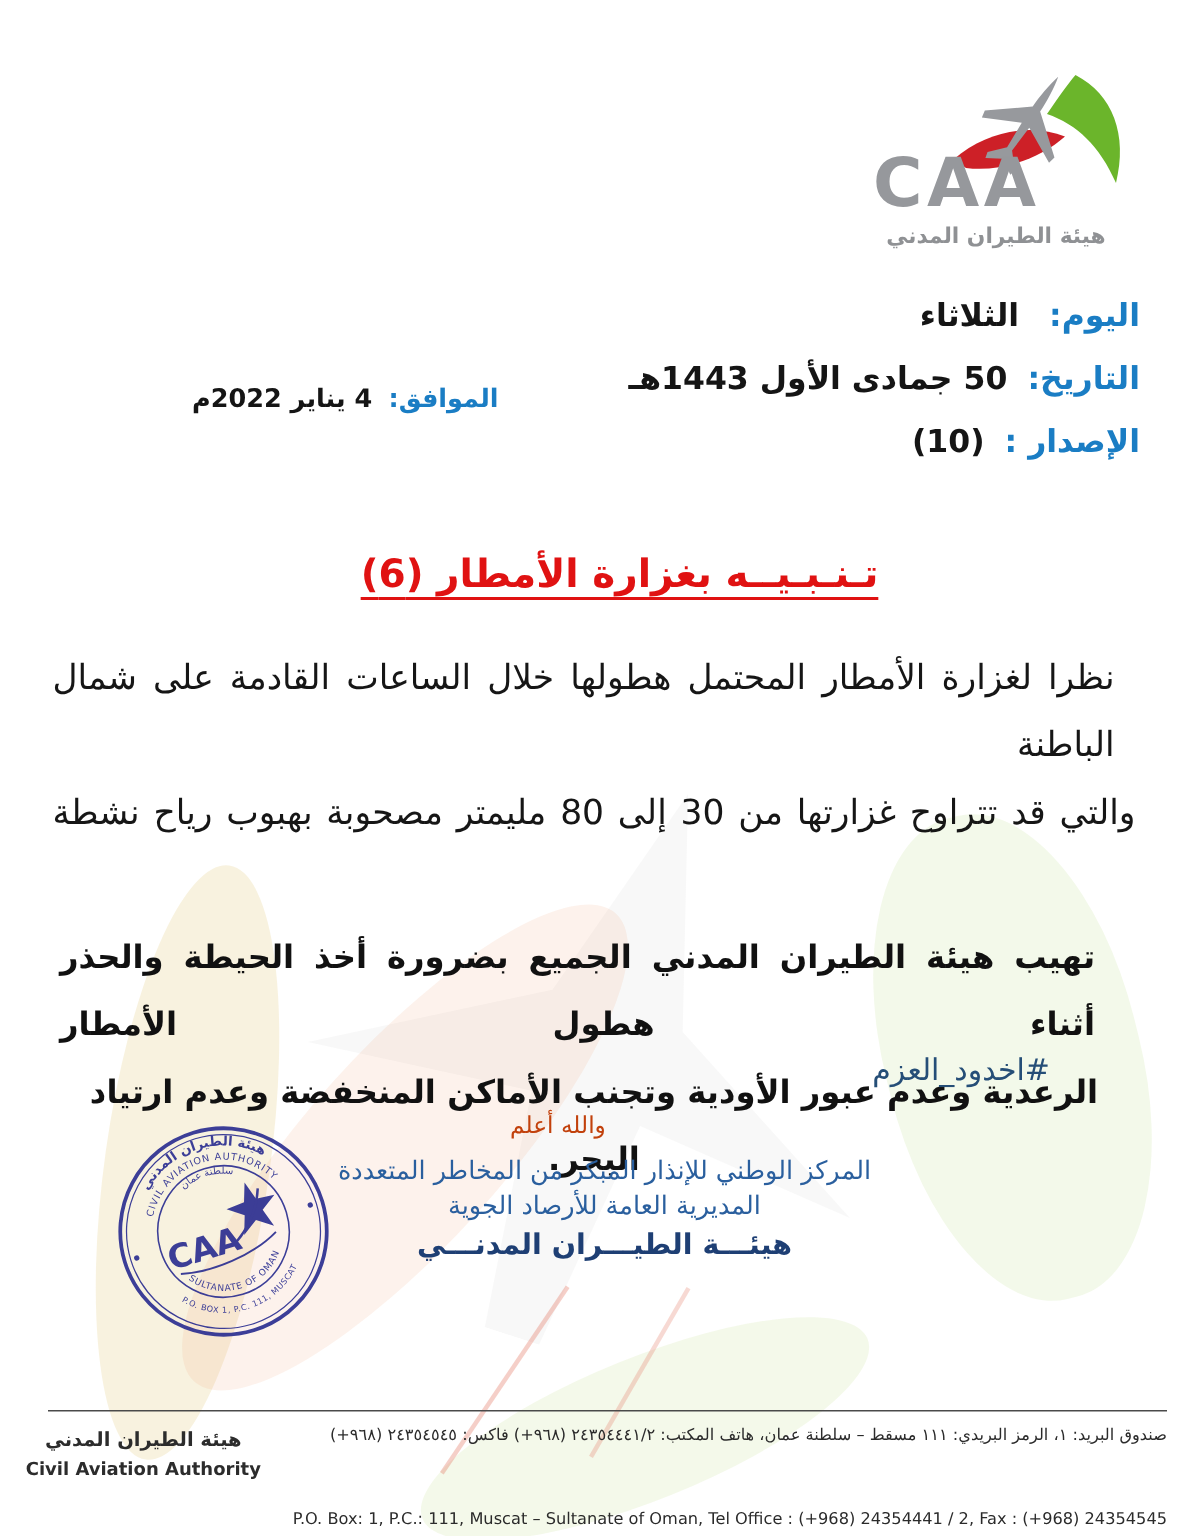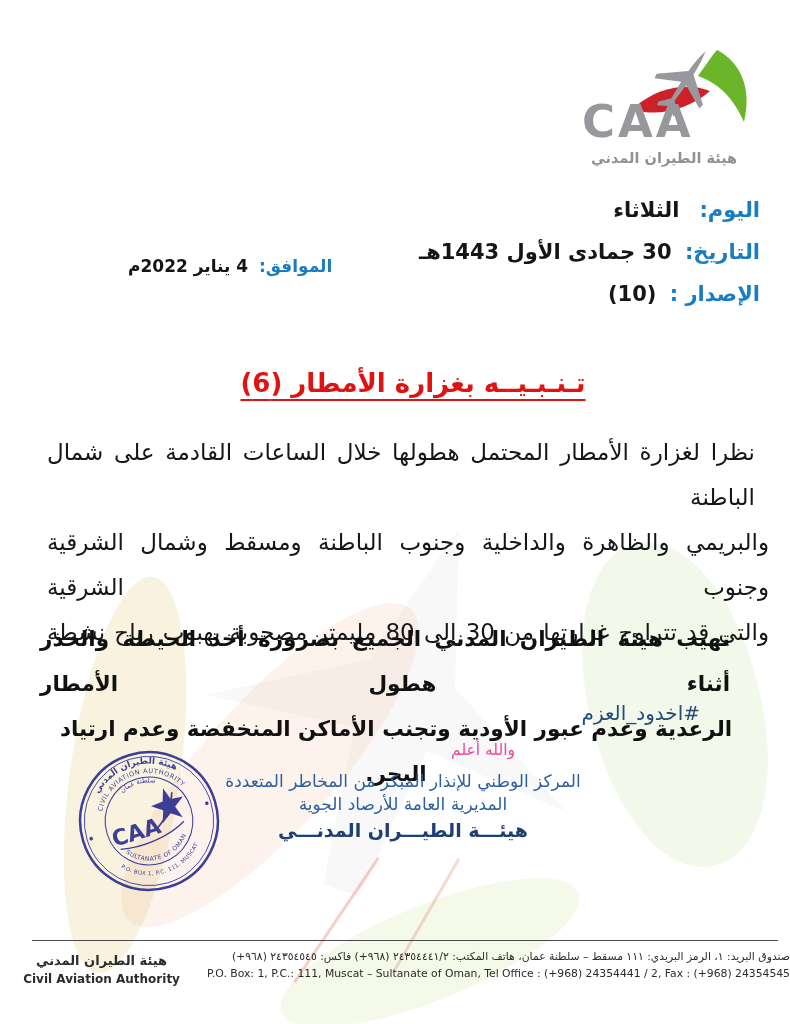--- a/index.html
+++ b/index.html
@@ -37,48 +37,48 @@
   .frow{margin-bottom:13px;font-size:21px;line-height:29px;white-space:nowrap;}
   .flabel{color:#1a7dc4;font-weight:bold;}
   .fvalue{color:#151515;font-weight:bold;}
   .underlined{text-decoration:underline;text-underline-offset:4px;}
   .greg{top:256px;left:128px;direction:rtl;font-size:17px;white-space:nowrap;z-index:2;}
   
   .alert-title{top:368px;left:0;width:790px;text-align:center;z-index:2;
     font-size:26px;font-weight:bold;color:#e01212;direction:rtl;
     text-decoration:underline;text-underline-offset:7px;text-decoration-thickness:2px;padding-left:18px;}
   
-  .body-par{top:430px;left:47px;width:722px;direction:rtl;z-index:2;
+  .body-par{top:430px;left:35px;width:722px;direction:rtl;z-index:2;
     font-size:23px;line-height:45px;color:#161616;}
   .jline{text-align:justify;text-align-last:justify;}
   .cline{text-align:center;}
   .indent1{padding-right:14px;}
   .warning{top:616px;left:40px;width:712px;direction:rtl;z-index:2;
     font-size:21.5px;line-height:45px;font-weight:bold;color:#111;}
   .indent2{padding-right:22px;}
   
   .hashtag{top:701px;right:90px;font-size:20px;color:#254e77;direction:rtl;z-index:2;}
-  .closing{top:741px;left:340px;width:175px;text-align:right;direction:rtl;z-index:2;
-    font-size:15.5px;color:#ec4899;}
+  .closing{top:741px;left:340px;width:175px;text-align:left;direction:rtl;z-index:2;
+    font-size:15.5px;color:#c2410c;}
   .signature{top:770px;left:153px;width:500px;text-align:center;direction:rtl;z-index:2;}
   .sig1,.sig2{font-size:17px;color:#2a5f9e;line-height:23px;}
   .sig3{font-size:19px;color:#1e3f74;font-weight:bold;line-height:29px;}
   
   .stamp{top:748px;left:76px;width:146px;height:146px;z-index:1;
     transform:rotate(-17deg);opacity:.93;}
   
   .footer{top:940px;left:0;width:790px;z-index:2;}
   .footer-rule{margin:0 12px 7px 32px;border-top:1.6px solid #4a4a4a;}
   .footer-flex{display:flex;align-items:flex-start;}
   .footer-org{width:330px;text-align:center;padding-top:3px;}
   .footer-org-ar{font-size:13px;font-weight:bold;color:#2c2c2c;direction:rtl;line-height:19px;}
   .footer-org-en{font-size:12px;font-weight:bold;color:#2c2c2c;line-height:18px;}
-  .footer-contact{flex:1;text-align:right;padding-left:4px;}
+  .footer-contact{flex:1;text-align:right;padding-left:4px;padding-right:12px;}
   .footer-ar{direction:rtl;font-size:10.8px;color:#2b2b2b;line-height:17px;white-space:nowrap;}
-  .footer-en{font-size:10.8px;color:#2b2b2b;line-height:17px;white-space:nowrap;}
+  .footer-en{font-size:10.8px;color:#2b2b2b;line-height:17px;white-space:nowrap;margin-top:39px;}
 </style>
 </head>
 <body>
 
 <div class="wm wm-plane"></div>
 <div class="wm wm-cream"></div>
 <div class="wm wm-peach"></div>
 <div class="wm wm-green-r"></div>
 <div class="wm wm-green-b"></div>
 <div class="wm wm-red-line1"></div>
@@ -96,38 +96,37 @@
   <div class="logo-ar">هيئة الطيران المدني</div>
 </div>
 
 <div class="abs fields">
   <div class="frow">
     <span class="flabel">اليوم:</span>&nbsp;&nbsp;
     <span class="fvalue">الثلاثاء</span>
   </div>
   <div class="frow">
     <span class="flabel">التاريخ:</span>&nbsp;
-    <span class="fvalue">30 جمادى الأول 1443هـ</span>
+    <span class="fvalue">50 جمادى الأول 1443هـ</span>
   </div>
   <div class="frow">
     <span class="flabel">الإصدار :</span>&nbsp;
     <span class="fvalue">(10)</span>
   </div>
 </div>
 
 <div class="abs greg">
   <span class="flabel">الموافق:</span>&nbsp;
   <span class="fvalue">4 يناير  2022م</span>
 </div>
 
 <div class="abs alert-title">تـنـبـيــه بغزارة الأمطار (6)</div>
 
 <div class="abs body-par">
   <div class="jline indent1">نظرا لغزارة الأمطار المحتمل هطولها خلال الساعات القادمة على شمال الباطنة</div>
-  <div class="jline">والبريمي والظاهرة والداخلية وجنوب الباطنة ومسقط وشمال الشرقية وجنوب الشرقية</div>
   <div class="jline">والتي قد تتراوح غزارتها من 30 إلى 80 مليمتر مصحوبة بهبوب رياح نشطة</div>
 </div>
 
 <div class="abs warning">
   <div class="jline indent2">تهيب هيئة الطيران المدني الجميع بضرورة أخذ الحيطة والحذر أثناء هطول الأمطار</div>
   <div class="cline">الرعدية وعدم عبور الأودية وتجنب الأماكن المنخفضة وعدم ارتياد البحر.</div>
 </div>
 
 <div class="abs hashtag">#اخدود_العزم</div>
 

